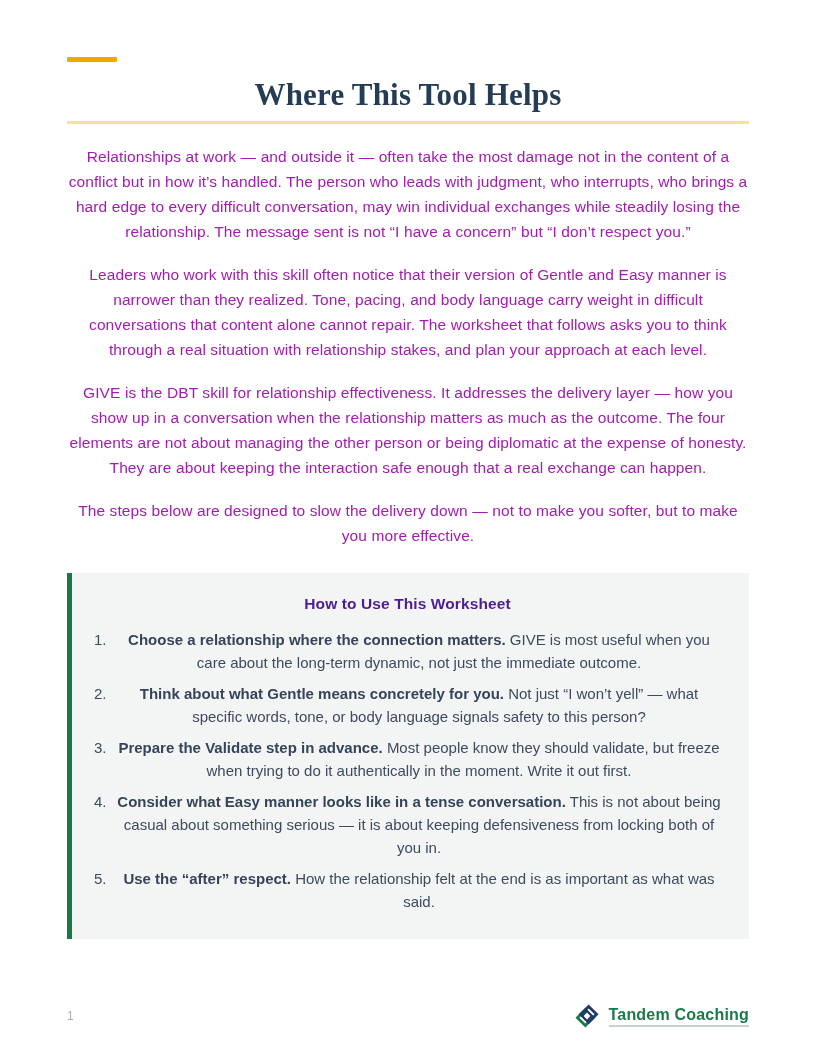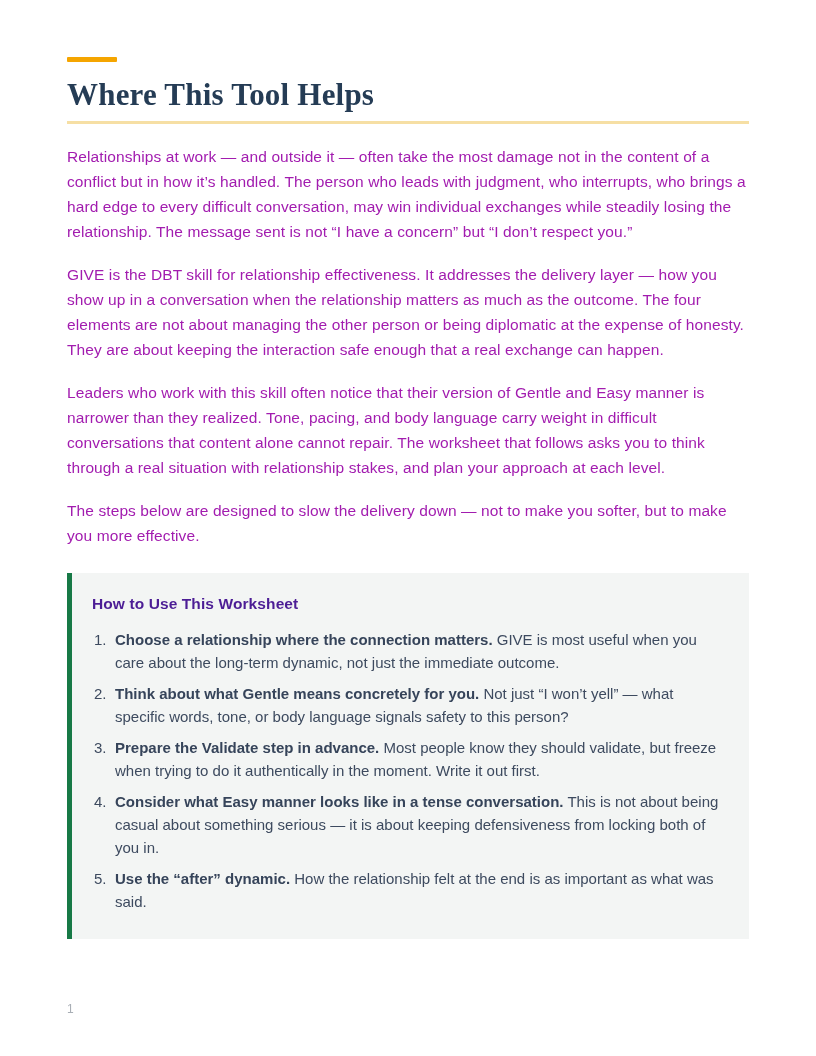--- a/index.html
+++ b/index.html
@@ -12,20 +12,21 @@
     background: #ffffff;
     font-family: "Liberation Sans", "DejaVu Sans", sans-serif;
     color: #3d4a5f;
     overflow: hidden;
   }
   .content {
     position: absolute;
     left: 67px;
     right: 67px;
     top: 0;
+    text-align: center;
   }
   .accent-bar {
     margin-top: 57px;
     width: 50px;
     height: 5px;
     background: #f5a500;
     border-radius: 1px;
   }
   h1.page-title {
     margin-top: 16px;
@@ -118,22 +119,22 @@
 <body>
 
 <div class="page">
   <div class="content">
     <div class="accent-bar"></div>
     <h1 class="page-title">Where This Tool Helps</h1>
     <div class="title-underline"></div>
 
     <div class="intro">
       <p>Relationships at work — and outside it — often take the most damage not in the content of a conflict but in how it’s handled. The person who leads with judgment, who interrupts, who brings a hard edge to every difficult conversation, may win individual exchanges while steadily losing the relationship. The message sent is not “I have a concern” but “I don’t respect you.”</p>
+      <p>Leaders who work with this skill often notice that their version of Gentle and Easy manner is narrower than they realized. Tone, pacing, and body language carry weight in difficult conversations that content alone cannot repair. The worksheet that follows asks you to think through a real situation with relationship stakes, and plan your approach at each level.</p>
       <p>GIVE is the DBT skill for relationship effectiveness. It addresses the delivery layer — how you show up in a conversation when the relationship matters as much as the outcome. The four elements are not about managing the other person or being diplomatic at the expense of honesty. They are about keeping the interaction safe enough that a real exchange can happen.</p>
-      <p>Leaders who work with this skill often notice that their version of Gentle and Easy manner is narrower than they realized. Tone, pacing, and body language carry weight in difficult conversations that content alone cannot repair. The worksheet that follows asks you to think through a real situation with relationship stakes, and plan your approach at each level.</p>
       <p>The steps below are designed to slow the delivery down — not to make you softer, but to make you more effective.</p>
     </div>
 
     <div class="callout">
       <div class="callout-heading">How to Use This Worksheet</div>
       <ol>
         <li>
           <strong>Choose a relationship where the connection matters.</strong> 
           <span>GIVE is most useful when you care about the long-term dynamic, not just the immediate outcome.</span>
         </li>
@@ -143,23 +144,33 @@
         </li>
         <li>
           <strong>Prepare the Validate step in advance.</strong> 
           <span>Most people know they should validate, but freeze when trying to do it authentically in the moment. Write it out first.</span>
         </li>
         <li>
           <strong>Consider what Easy manner looks like in a tense conversation.</strong> 
           <span>This is not about being casual about something serious — it is about keeping defensiveness from locking both of you in.</span>
         </li>
         <li>
-          <strong>Use the “after” dynamic.</strong> 
+          <strong>Use the “after” respect.</strong> 
           <span>How the relationship felt at the end is as important as what was said.</span>
         </li>
       </ol>
     </div>
   </div>
 
   <div class="footer">
     <span class="page-number">1</span>
+    <div class="brand">
+      <span style="display:inline-flex;">
+        <svg width="28" height="28" viewBox="0 0 34 34" aria-hidden="true">
+          <rect x="8.2" y="12.2" width="13.6" height="13.6" transform="rotate(45 15 19)" fill="none" stroke="#1a7a49" stroke-width="3.4"></rect>
+          <rect x="12.2" y="8.2" width="13.6" height="13.6" transform="rotate(45 19 15)" fill="none" stroke="#1e3a66" stroke-width="3.4"></rect>
+          <rect x="12.9" y="12.9" width="8.2" height="8.2" transform="rotate(45 17 17)" fill="#ffffff" stroke="#1e3a66" stroke-width="2.4"></rect>
+        </svg>
+      </span>
+      <span class="brand-name">Tandem Coaching</span>
+    </div>
   </div>
 </div>
 
 </body></html>

